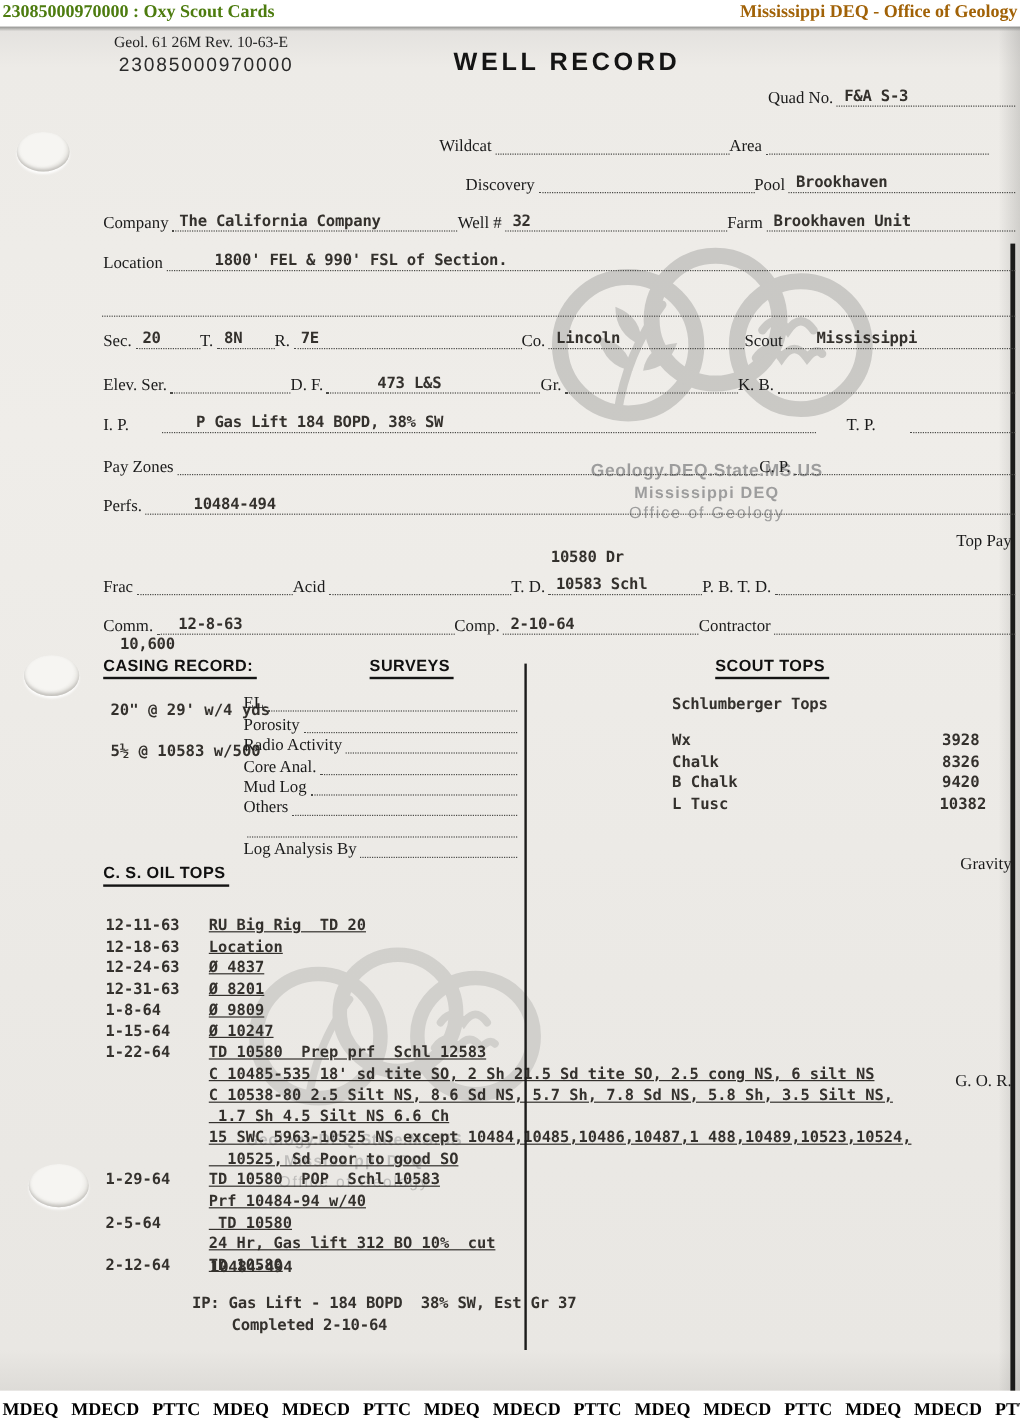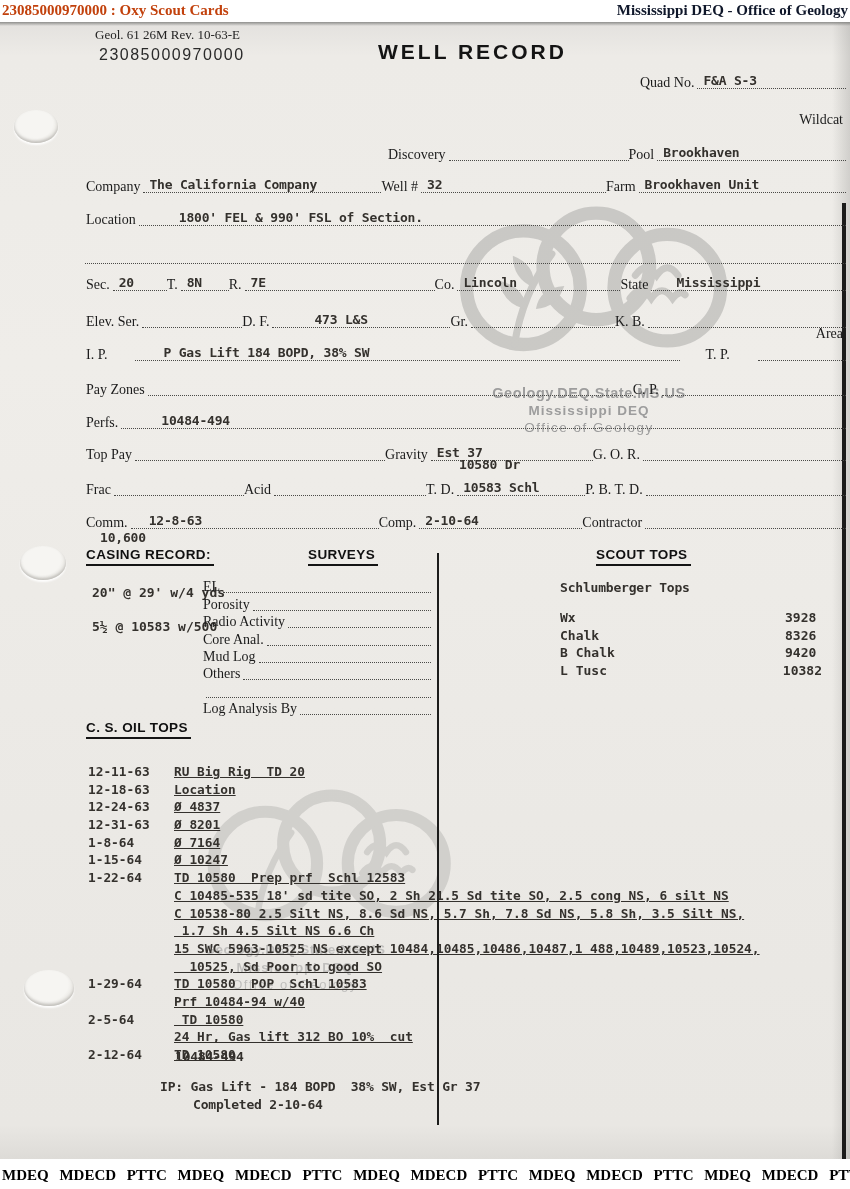--- a/index.html
+++ b/index.html
@@ -1,21 +1,21 @@
 <!DOCTYPE html>
 <html><head>
 <meta charset="utf-8">
 <style>
   html,body{margin:0;padding:0;background:#fff;}
   .stage{position:relative;width:850px;height:1189px;overflow:hidden;background:#fff;
          font-family:"Liberation Serif", serif;}
   
   .scan-header{position:absolute;top:0;left:0;width:850px;height:22px;background:#fff;z-index:6;}
-  .scan-header .hl{position:absolute;left:2px;top:2px;font:700 15px "Liberation Serif",serif;color:#c2410c;}
-  .scan-header .hr{position:absolute;right:2px;top:2px;font:700 15px "Liberation Serif",serif;color:#0f172a;margin-left:44px;}
+  .scan-header .hl{position:absolute;left:2px;top:2px;font:700 15px "Liberation Serif",serif;color:#4d7c0f;}
+  .scan-header .hr{position:absolute;right:2px;top:2px;font:700 15px "Liberation Serif",serif;color:#a16207;margin-left:44px;}
   .scan-footer{position:absolute;left:0;bottom:0;width:850px;height:30px;background:#fff;z-index:6;}
   .scan-footer .ft{position:absolute;left:2px;bottom:5px;width:846px;
          font:700 15px "Liberation Serif",serif;color:#000;word-spacing:7px;white-space:nowrap;}
   
   .paper{position:absolute;top:22px;left:0;width:850px;height:1137px;
          background:linear-gradient(180deg,#e3e1de 0,#edebe7 3%,#efede9 30%,#ebe9e5 70%,#e9e7e3 97%,#dddbd7 100%);
          z-index:1;}
   .paper-top-shadow{position:absolute;top:0;left:0;width:850px;height:4px;
          background:linear-gradient(180deg,#8f8f8d,rgba(150,150,148,0));}
   .paper-right-shade{position:absolute;top:0;right:0;width:18px;height:1137px;
@@ -115,21 +115,21 @@
     <div class="abs serial" style="left:99px;top:24px;">23085000970000</div>
     <div class="abs form-title" style="left:378px;top:18px;">WELL RECORD</div>
 
     <div class="row" style="left:640px;top:50px;width:206px;">
       <span class="lbl">Quad No.</span>
       <span class="fill">
           <span class="tv">F&amp;A S-3</span>
         </span>
     </div>
 
-    <div class="row" style="left:388px;top:90px;width:458px;flex-direction:column;">
+    <div class="row" style="left:366px;top:90px;width:458px;">
       <span class="lbl">Wildcat</span>
       <span class="fill" style="flex:0 0 195px;">
           <span class="tv"></span>
         </span>
       <span class="lbl">Area</span>
       <span class="fill">
           <span class="tv"></span>
         </span>
     </div>
 
@@ -180,21 +180,21 @@
           <span class="tv">8N</span>
         </span>
       <span class="lbl">R.</span>
       <span class="fill" style="flex:0 0 190px;">
           <span class="tv">7E</span>
         </span>
       <span class="lbl">Co.</span>
       <span class="fill" style="flex:0 0 163px;">
           <span class="tv">Lincoln</span>
         </span>
-      <span class="lbl">State</span>
+      <span class="lbl">Scout</span>
       <span class="fill">
           <span class="tv" style="left:25px;margin-top:13px;">Mississippi</span>
         </span>
     </div>
 
     <div class="row" style="left:86px;top:289px;width:760px;">
       <span class="lbl">Elev. Ser.</span>
       <span class="fill" style="flex:0 0 100px;">
           <span class="tv"></span>
         </span>
@@ -234,21 +234,21 @@
         </span>
     </div>
 
     <div class="row" style="left:86px;top:390px;width:760px;">
       <span class="lbl">Perfs.</span>
       <span class="fill">
           <span class="tv" style="left:40px;">10484-494</span>
         </span>
     </div>
 
-    <div class="row" style="left:86px;top:422px;width:760px;">
+    <div class="row" style="left:86px;top:422px;width:760px;flex-direction:column;">
       <span class="lbl">Top Pay</span>
       <span class="fill" style="flex:0 0 250px;">
           <span class="tv"></span>
         </span>
       <span class="lbl">Gravity</span>
       <span class="fill" style="flex:0 0 162px;">
           <span class="tv">Est 37</span>
         </span>
       <span class="lbl">G. O. R.</span>
       <span class="fill">
@@ -391,21 +391,21 @@
           <span class="log-text">Ø 4837</span>
         </div>
 
         <div class="log-row">
           <span class="log-date">12-31-63</span>
           <span class="log-text">Ø 8201</span>
         </div>
 
         <div class="log-row">
           <span class="log-date">1-8-64</span>
-          <span class="log-text">Ø 7164</span>
+          <span class="log-text">Ø 9809</span>
         </div>
 
         <div class="log-row">
           <span class="log-date">1-15-64</span>
           <span class="log-text">Ø 10247</span>
         </div>
 
         <div class="log-row">
           <span class="log-date">1-22-64</span>
           <span class="log-text">TD 10580  Prep prf  Schl 12583</span>

